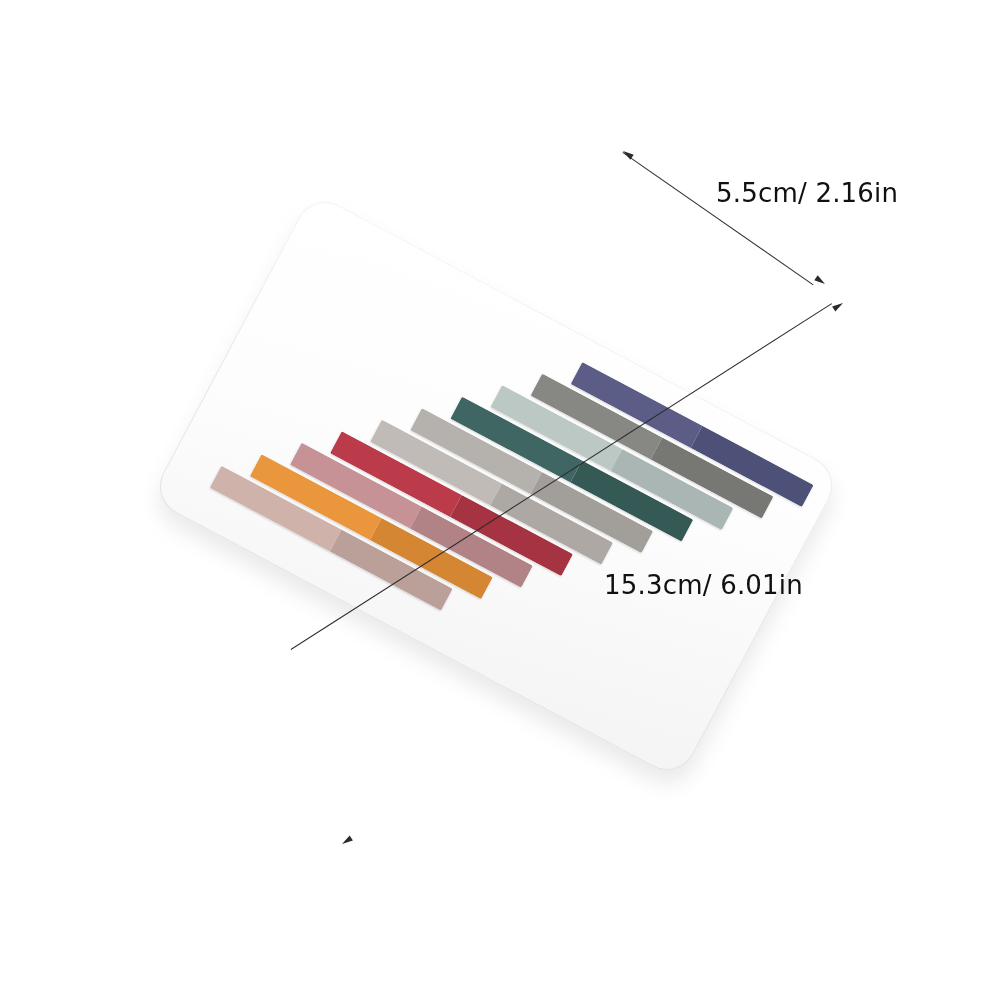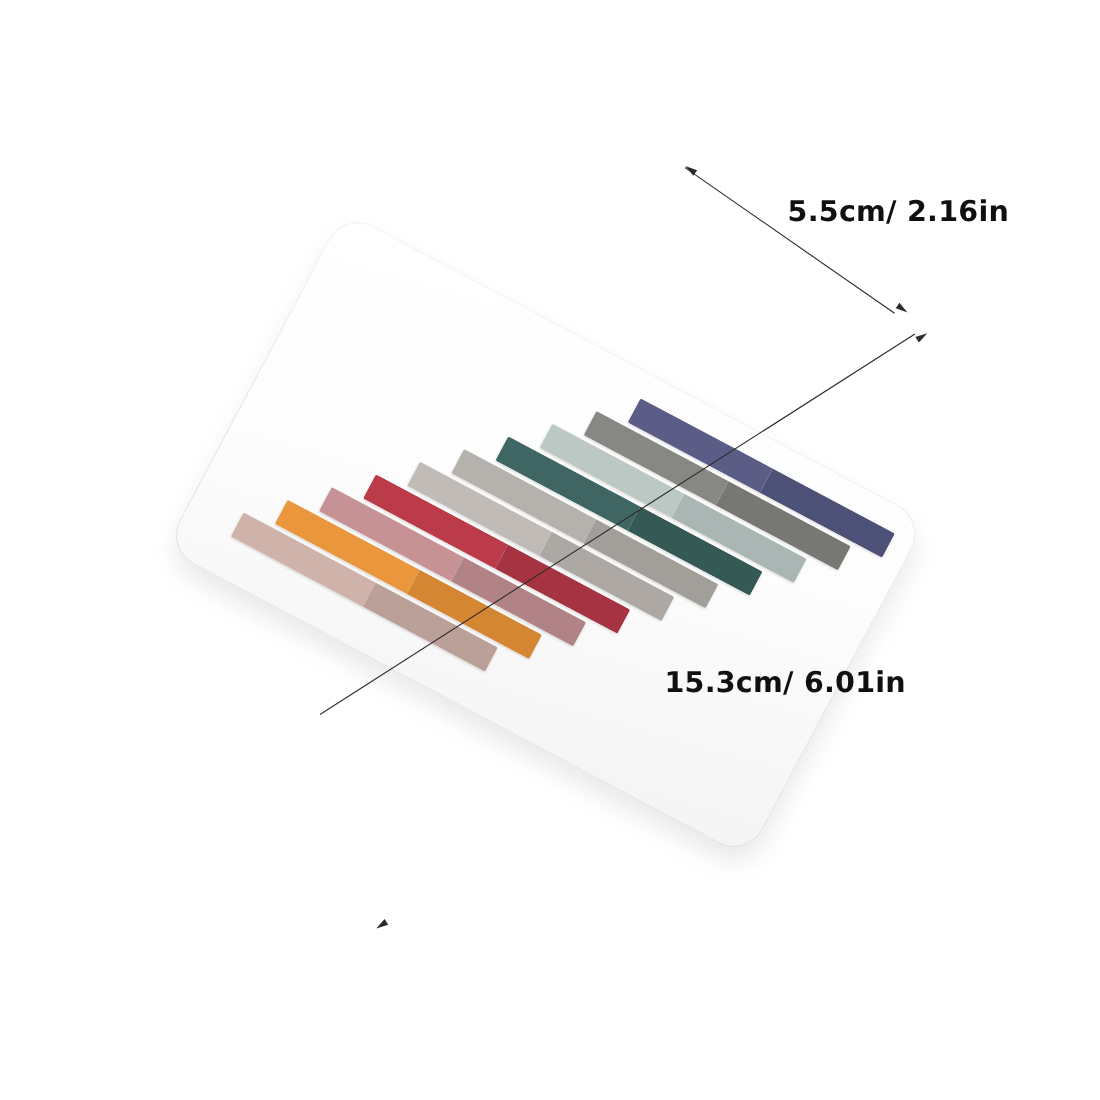--- a/index.html
+++ b/index.html
@@ -13,21 +13,20 @@
     font-family: "DejaVu Sans", "Liberation Sans", sans-serif;
     overflow: hidden;
     position: relative;
   }
 
   #stage {
     position: absolute;
     left: 0; top: 0;
     width: 1000px;
     height: 820px;
-    font-weight: bold;
   }
 
   
   #product {
     position: absolute;
     left: 196px;
     top: 312px;
     width: 600px;
     height: 348px;
     transform: rotate(28deg);
@@ -177,16 +176,16 @@
     <div class="dim-line" style="left:623px; top:152px; width:232px; transform: rotate(34.8deg);"></div>
     <div class="arrow-head start" style="left:623px; top:148px; transform: rotate(34.8deg); transform-origin: 0 50%;"></div>
     <div class="arrow-head end" style="left:814px; top:281px; transform: rotate(34.8deg); transform-origin: 100% 50%;"></div>
     <div class="dim-label" style="left:716px; top:178px;">5.5cm/ 2.16in</div>
   </div>
 
   <div>
     <div class="dim-line" style="left:832px; top:304px; width:642px; transform: rotate(147.4deg);"></div>
     <div class="arrow-head end" style="left:832px; top:300px; transform: rotate(-32.6deg); transform-origin: 100% 50%;"></div>
     <div class="arrow-head start" style="left:342px; top:841px; transform: rotate(-32.6deg); transform-origin: 0 50%;"></div>
-    <div class="dim-label" style="left:604px; top:570px;margin-top:36px;">15.3cm/ 6.01in</div>
+    <div class="dim-label" style="left:604px; top:570px;">15.3cm/ 6.01in</div>
   </div>
 
 </div>
 
 </body></html>

